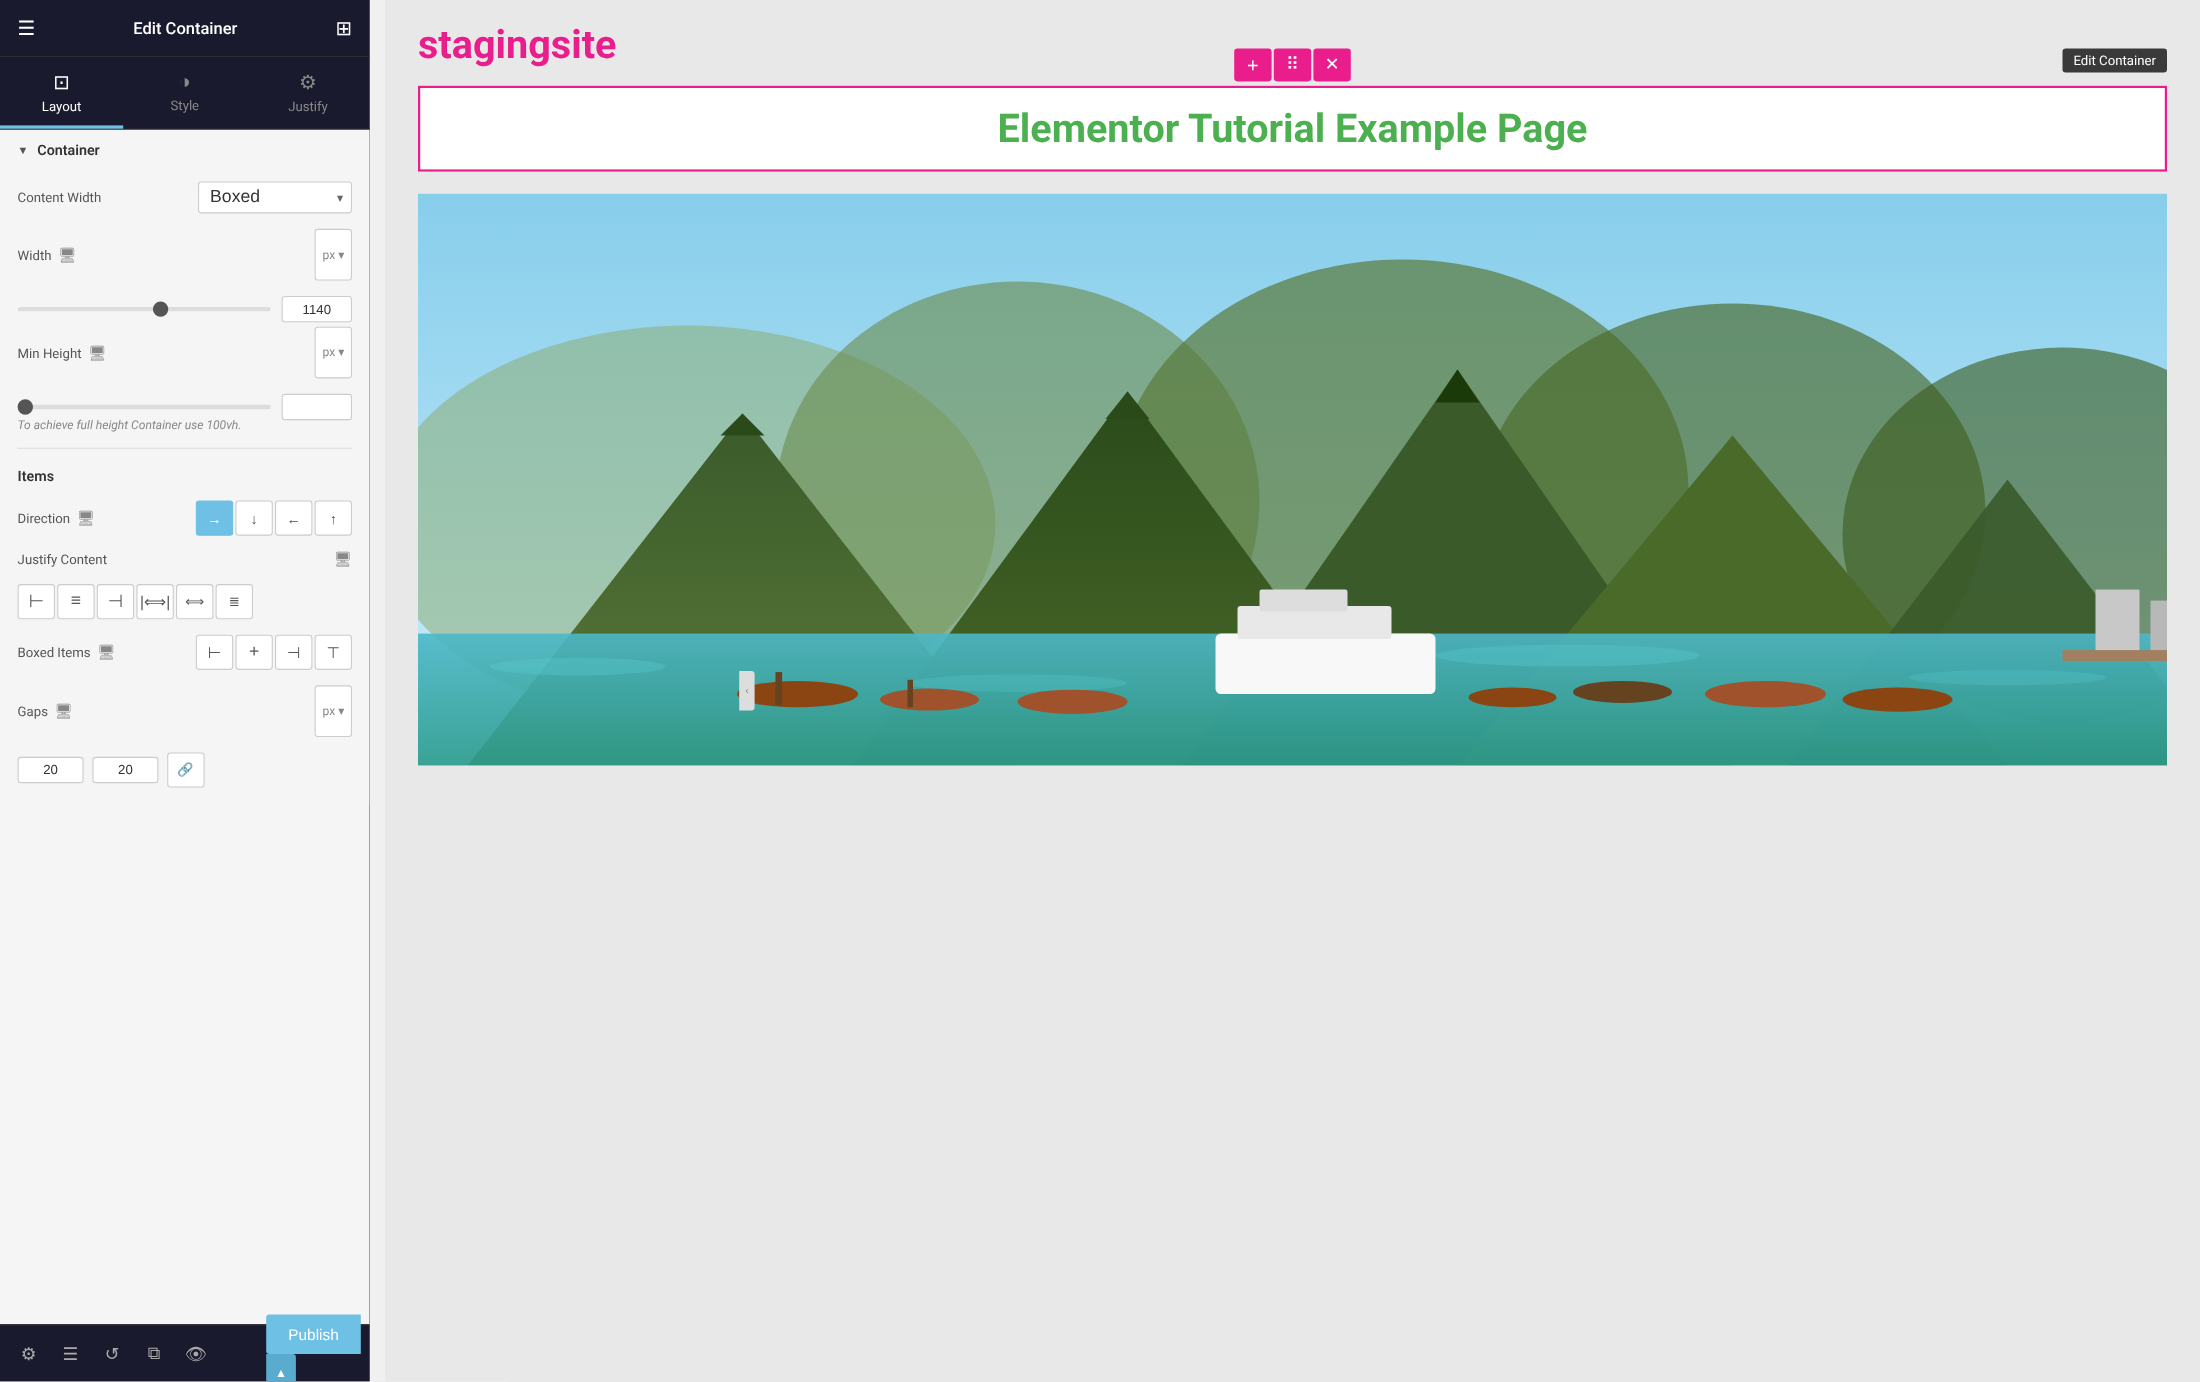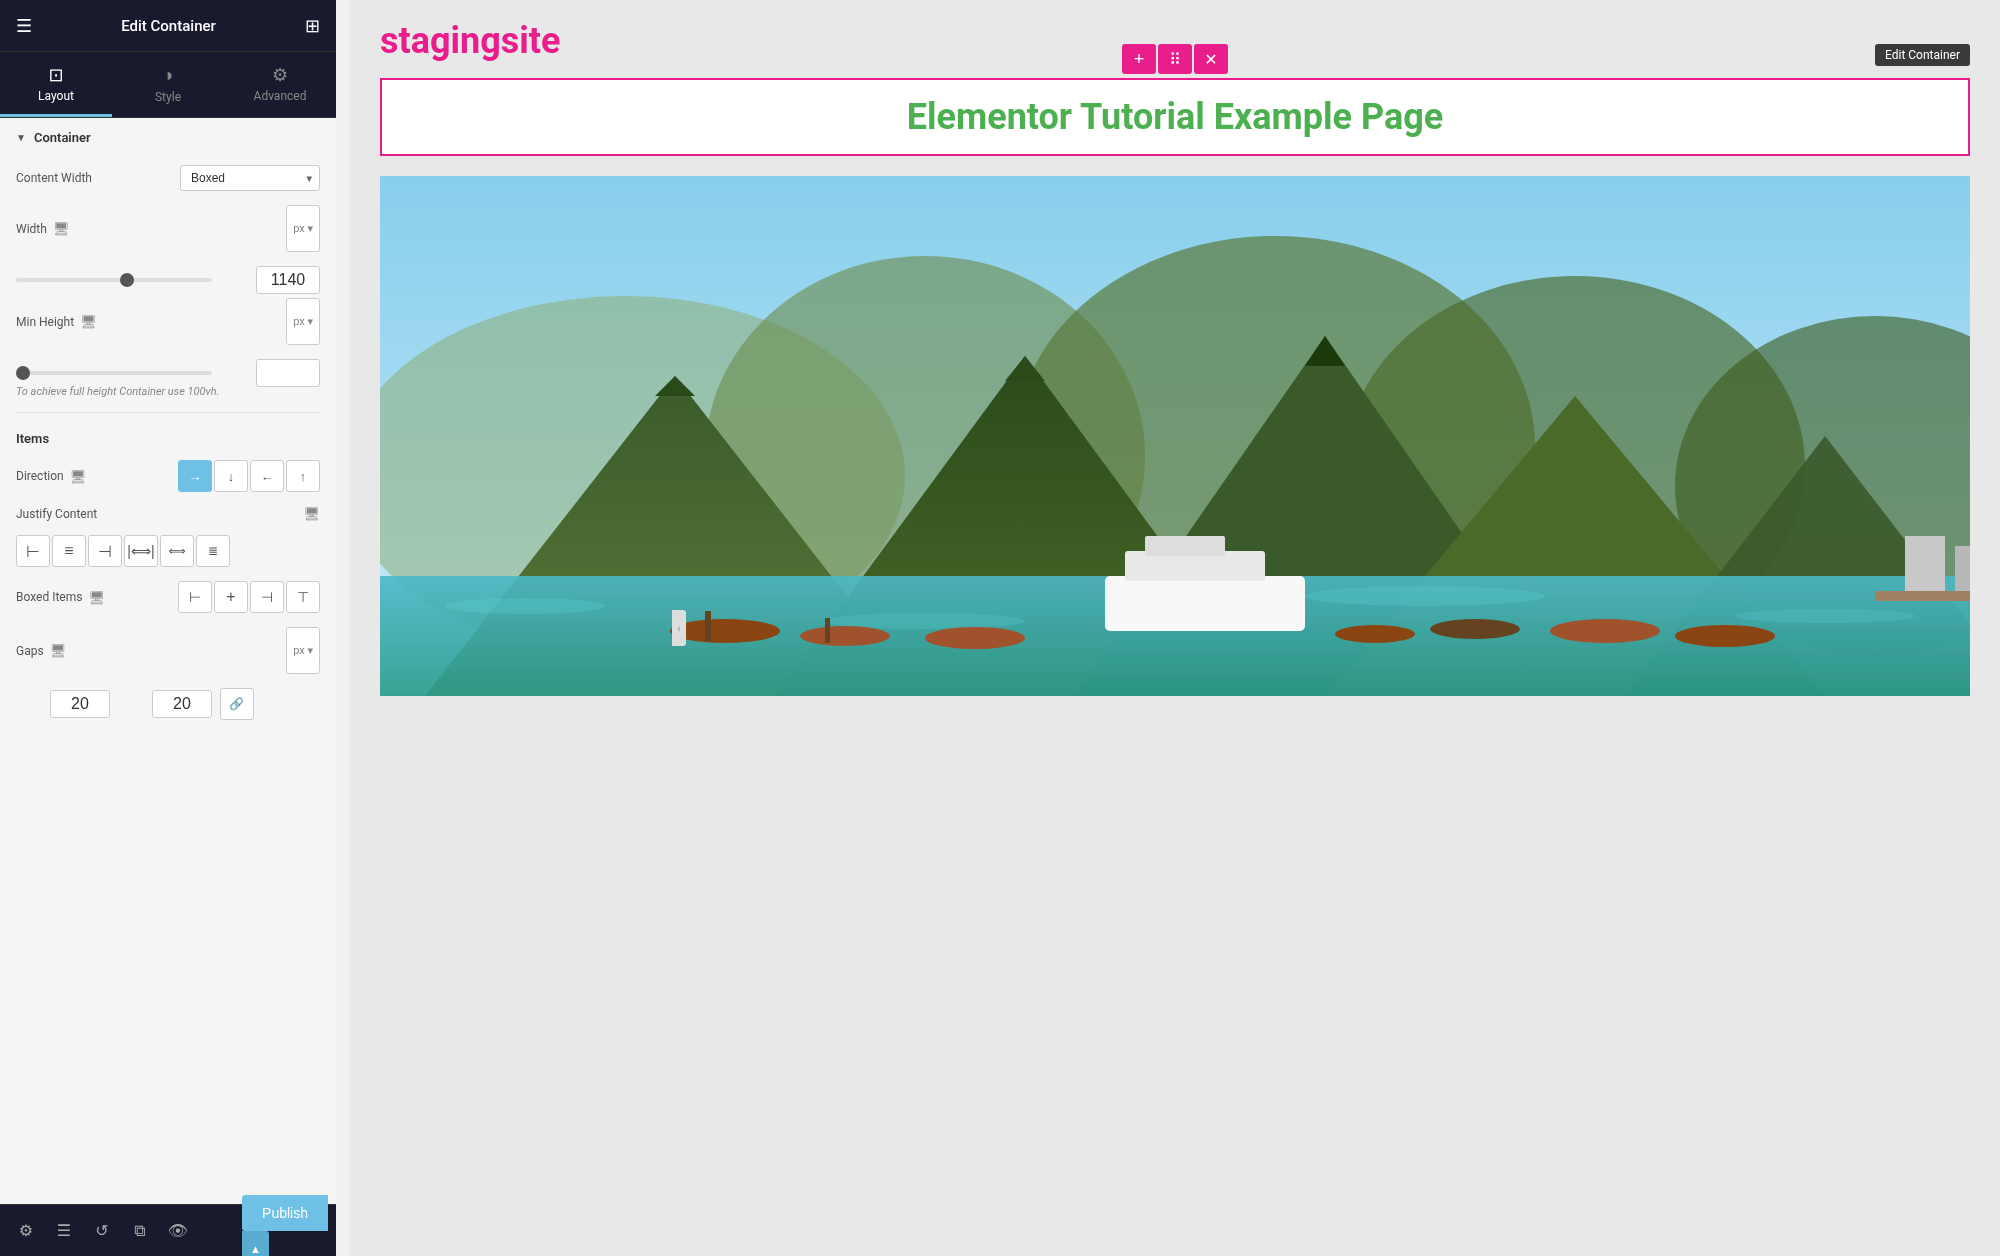--- a/index.html
+++ b/index.html
@@ -122,21 +122,21 @@
       display: flex;
       align-items: center;
       gap: 6px;
     }
 
     .select-control {
       background: #fff;
       border: 1px solid #ccc;
       border-radius: 3px;
       padding: 5px 28px 5px 10px;
-      font-size: 12px;
+      font-size: 16px;
       color: #333;
       appearance: none;
       -webkit-appearance: none;
       cursor: pointer;
       position: relative;
       width: 140px;
     }
 
     .select-wrapper {
       position: relative;
@@ -193,25 +193,24 @@
       border-radius: 50%;
       background: #555;
       cursor: pointer;
     }
 
     .number-input {
       width: 64px;
       border: 1px solid #ccc;
       border-radius: 3px;
       padding: 4px 6px;
-      font-size: 16px;
+      font-size: 12px;
       text-align: center;
       background: #fff;
       color: #333;
-      margin-left: 34px;
     }
 
     .hint-text {
       font-size: 11px;
       color: #888;
       font-style: italic;
       margin-bottom: 14px;
       margin-top: -6px;
     }
 
@@ -481,21 +480,21 @@
     <div class="tab-item active">
       <span class="tab-icon">⊡</span>
       <span>Layout</span>
     </div>
     <div class="tab-item">
       <span class="tab-icon">◑</span>
       <span>Style</span>
     </div>
     <div class="tab-item">
       <span class="tab-icon">⚙</span>
-      <span>Advanced</span>
+      <span>Justify</span>
     </div>
   </div>
 
   <div class="sidebar-content">
 
     <div class="section-header">
       <span class="section-arrow">▼</span>
       <span>Container</span>
     </div>
     <div class="section-body">

